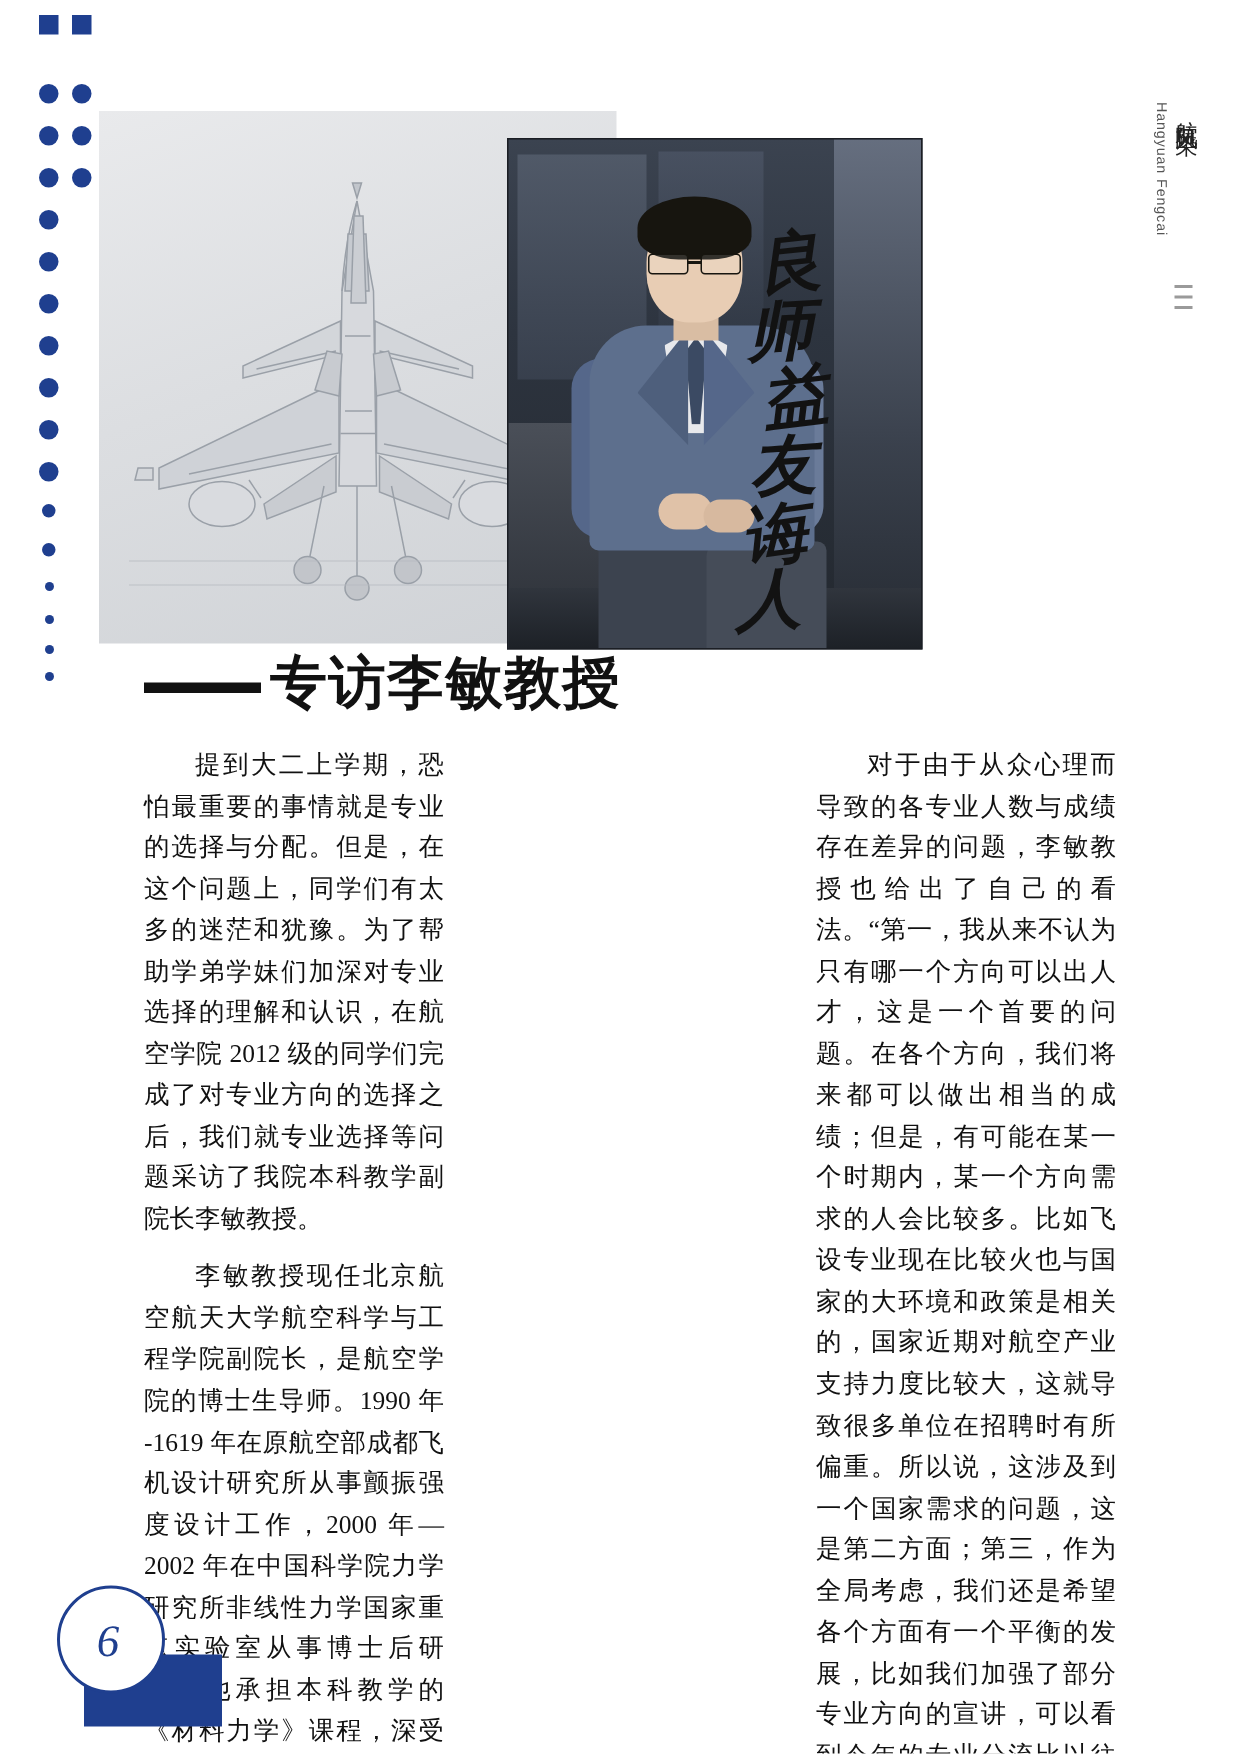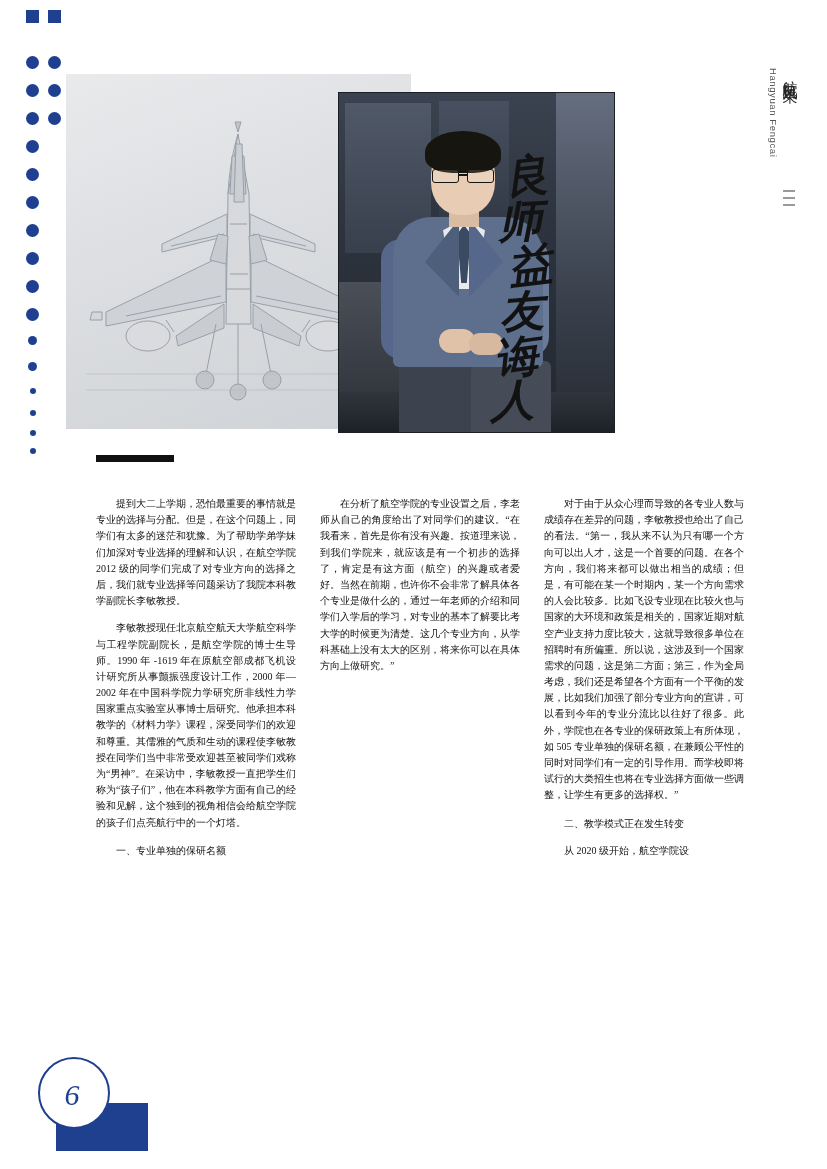--- a/index.html
+++ b/index.html
@@ -106,21 +106,21 @@
   .headline-wrap{position:absolute;left:96px;top:434px;width:620px;height:44px;}
   .dash{position:absolute;left:0;top:21px;width:78px;height:7px;background:#111;}
   .headline{
     position:absolute;left:84px;top:-4px;
     font-size:38px;font-weight:700;letter-spacing:1px;color:#111;
     font-family:"Liberation Sans","DejaVu Sans",sans-serif;
   }
   
   .cols{position:absolute;left:96px;top:496px;width:650px;height:580px;
     display:flex;gap:24px;}
-  .col{width:200px;font-size:10px;line-height:1.62;color:#111;text-align:justify;}
+  .col{width:200px;font-size:17px;line-height:1.62;color:#111;text-align:justify;}
   .col p{margin:0 0 0 0;text-indent:2em;}
   .col p + p{margin-top:0;}
   .col .sub{margin-top:12px;text-indent:2em;font-weight:400;}
   .col .gap{margin-top:11px;}
   
   .pagenum-wrap{position:absolute;left:38px;bottom:18px;width:120px;height:90px;}
   .pn-square{position:absolute;left:18px;bottom:0;width:92px;height:48px;background:#1f3f8f;}
   .pn-circle{position:absolute;left:0px;bottom:22px;width:68px;height:68px;border-radius:50%;
     background:#ffffff;border:2.5px solid #1f3f8f;}
   .pn-text{position:absolute;left:0px;bottom:22px;width:68px;height:68px;
@@ -247,30 +247,30 @@
   <span class="py">Hangyuan Fengcai</span>
   <span class="bars">
       <i></i>
       <i></i>
       <i></i>
     </span>
 </div>
 
 <div class="headline-wrap">
   <span class="dash"></span>
+  <span class="headline">专访李敏教授</span>
 </div>
 
 <div class="cols">
   <div class="col">
     <p>提到大二上学期，恐怕最重要的事情就是专业的选择与分配。但是，在这个问题上，同学们有太多的迷茫和犹豫。为了帮助学弟学妹们加深对专业选择的理解和认识，在航空学院 2012 级的同学们完成了对专业方向的选择之后，我们就专业选择等问题采访了我院本科教学副院长李敏教授。</p>
     <p class="gap">李敏教授现任北京航空航天大学航空科学与工程学院副院长，是航空学院的博士生导师。1990 年 -1619 年在原航空部成都飞机设计研究所从事颤振强度设计工作，2000 年—2002 年在中国科学院力学研究所非线性力学国家重点实验室从事博士后研究。他承担本科教学的《材料力学》课程，深受同学们的欢迎和尊重。其儒雅的气质和生动的课程使李敏教授在同学们当中非常受欢迎甚至被同学们戏称为“男神”。在采访中，李敏教授一直把学生们称为“孩子们”，他在本科教学方面有自己的经验和见解，这个独到的视角相信会给航空学院的孩子们点亮航行中的一个灯塔。</p>
     <p class="sub">一、专业单独的保研名额</p>
   </div>
   <div class="col">
-    <p>在分析了航空学院的专业设置之后，李老师从自己的角度给出了对同学们的建议。“在我看来，首先是你有没有兴趣。按道理来说，到我们学院来，就应该是有一个初步的选择了，肯定是有这方面（航空）的兴趣或者爱好。当然在前期，也许你不会非常了解具体各个专业是做什么的，通过一年老师的介绍和同学们入学后的学习，对专业的基本了解要比考大学的时候更为清楚。这几个专业方向，从学科基础上没有太大的区别，将来你可以在具体方向上做研究。”</p>
   </div>
   <div class="col">
     <p>对于由于从众心理而导致的各专业人数与成绩存在差异的问题，李敏教授也给出了自己的看法。“第一，我从来不认为只有哪一个方向可以出人才，这是一个首要的问题。在各个方向，我们将来都可以做出相当的成绩；但是，有可能在某一个时期内，某一个方向需求的人会比较多。比如飞设专业现在比较火也与国家的大环境和政策是相关的，国家近期对航空产业支持力度比较大，这就导致很多单位在招聘时有所偏重。所以说，这涉及到一个国家需求的问题，这是第二方面；第三，作为全局考虑，我们还是希望各个方面有一个平衡的发展，比如我们加强了部分专业方向的宣讲，可以看到今年的专业分流比以往好了很多。此外，学院也在各专业的保研政策上有所体现，如 505 专业单独的保研名额，在兼顾公平性的同时对同学们有一定的引导作用。而学校即将试行的大类招生也将在专业选择方面做一些调整，让学生有更多的选择权。”</p>
     <p class="sub">二、教学模式正在发生转变</p>
     <p class="gap">从 2020 级开始，航空学院设</p>
   </div>
 </div>
 
 <div class="pagenum-wrap">
   <span class="pn-square"></span>

